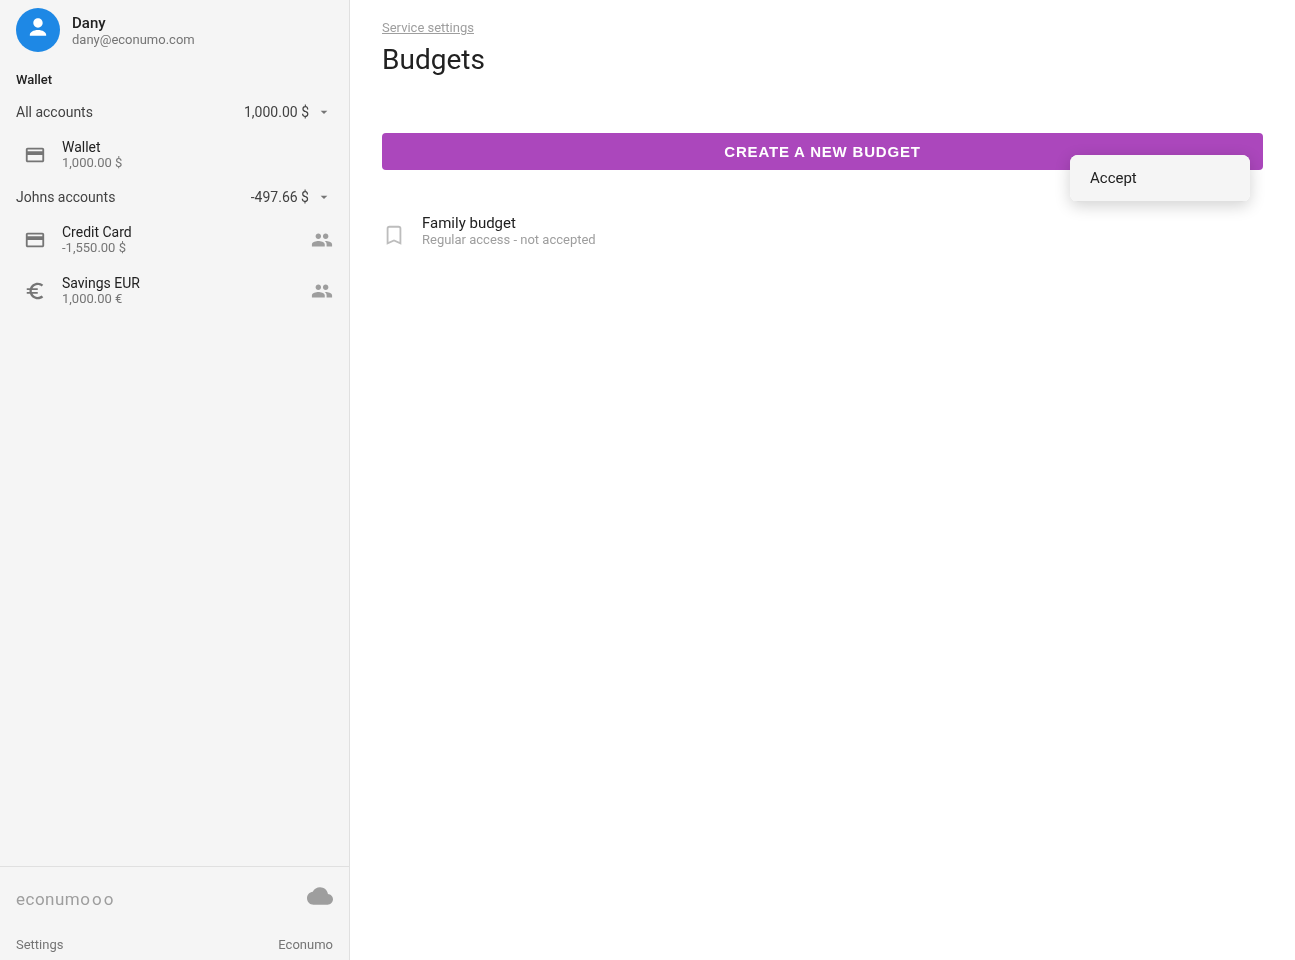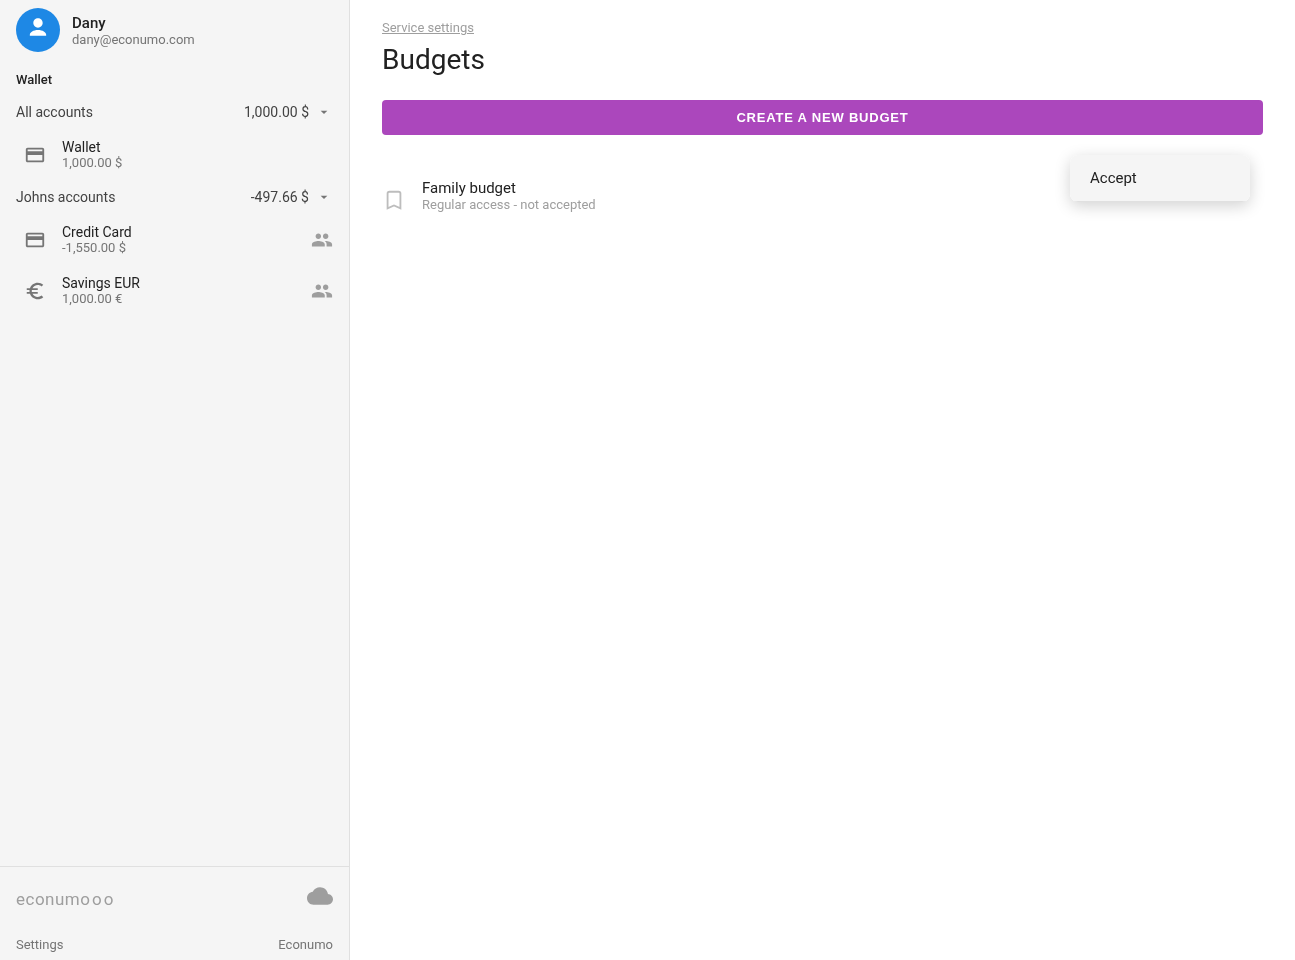--- a/index.html
+++ b/index.html
@@ -191,27 +191,28 @@
       color: #212121;
       margin-bottom: 24px;
     }
 
     .create-budget-btn {
       background: #ab47bc;
       color: #fff;
       border: none;
       border-radius: 4px;
       padding: 10px 36px;
-      font-size: 13px;
+      font-size: 15px;
       font-weight: 700;
       letter-spacing: 0.8px;
       cursor: pointer;
       text-transform: uppercase;
       margin-bottom: 32px;
       display: inline-block;
+      margin-top: 33px;
     }
 
     .budget-list {}
 
     .budget-item {
       display: flex;
       align-items: flex-end;
       gap: 16px;
       padding: 12px 0;
     }

